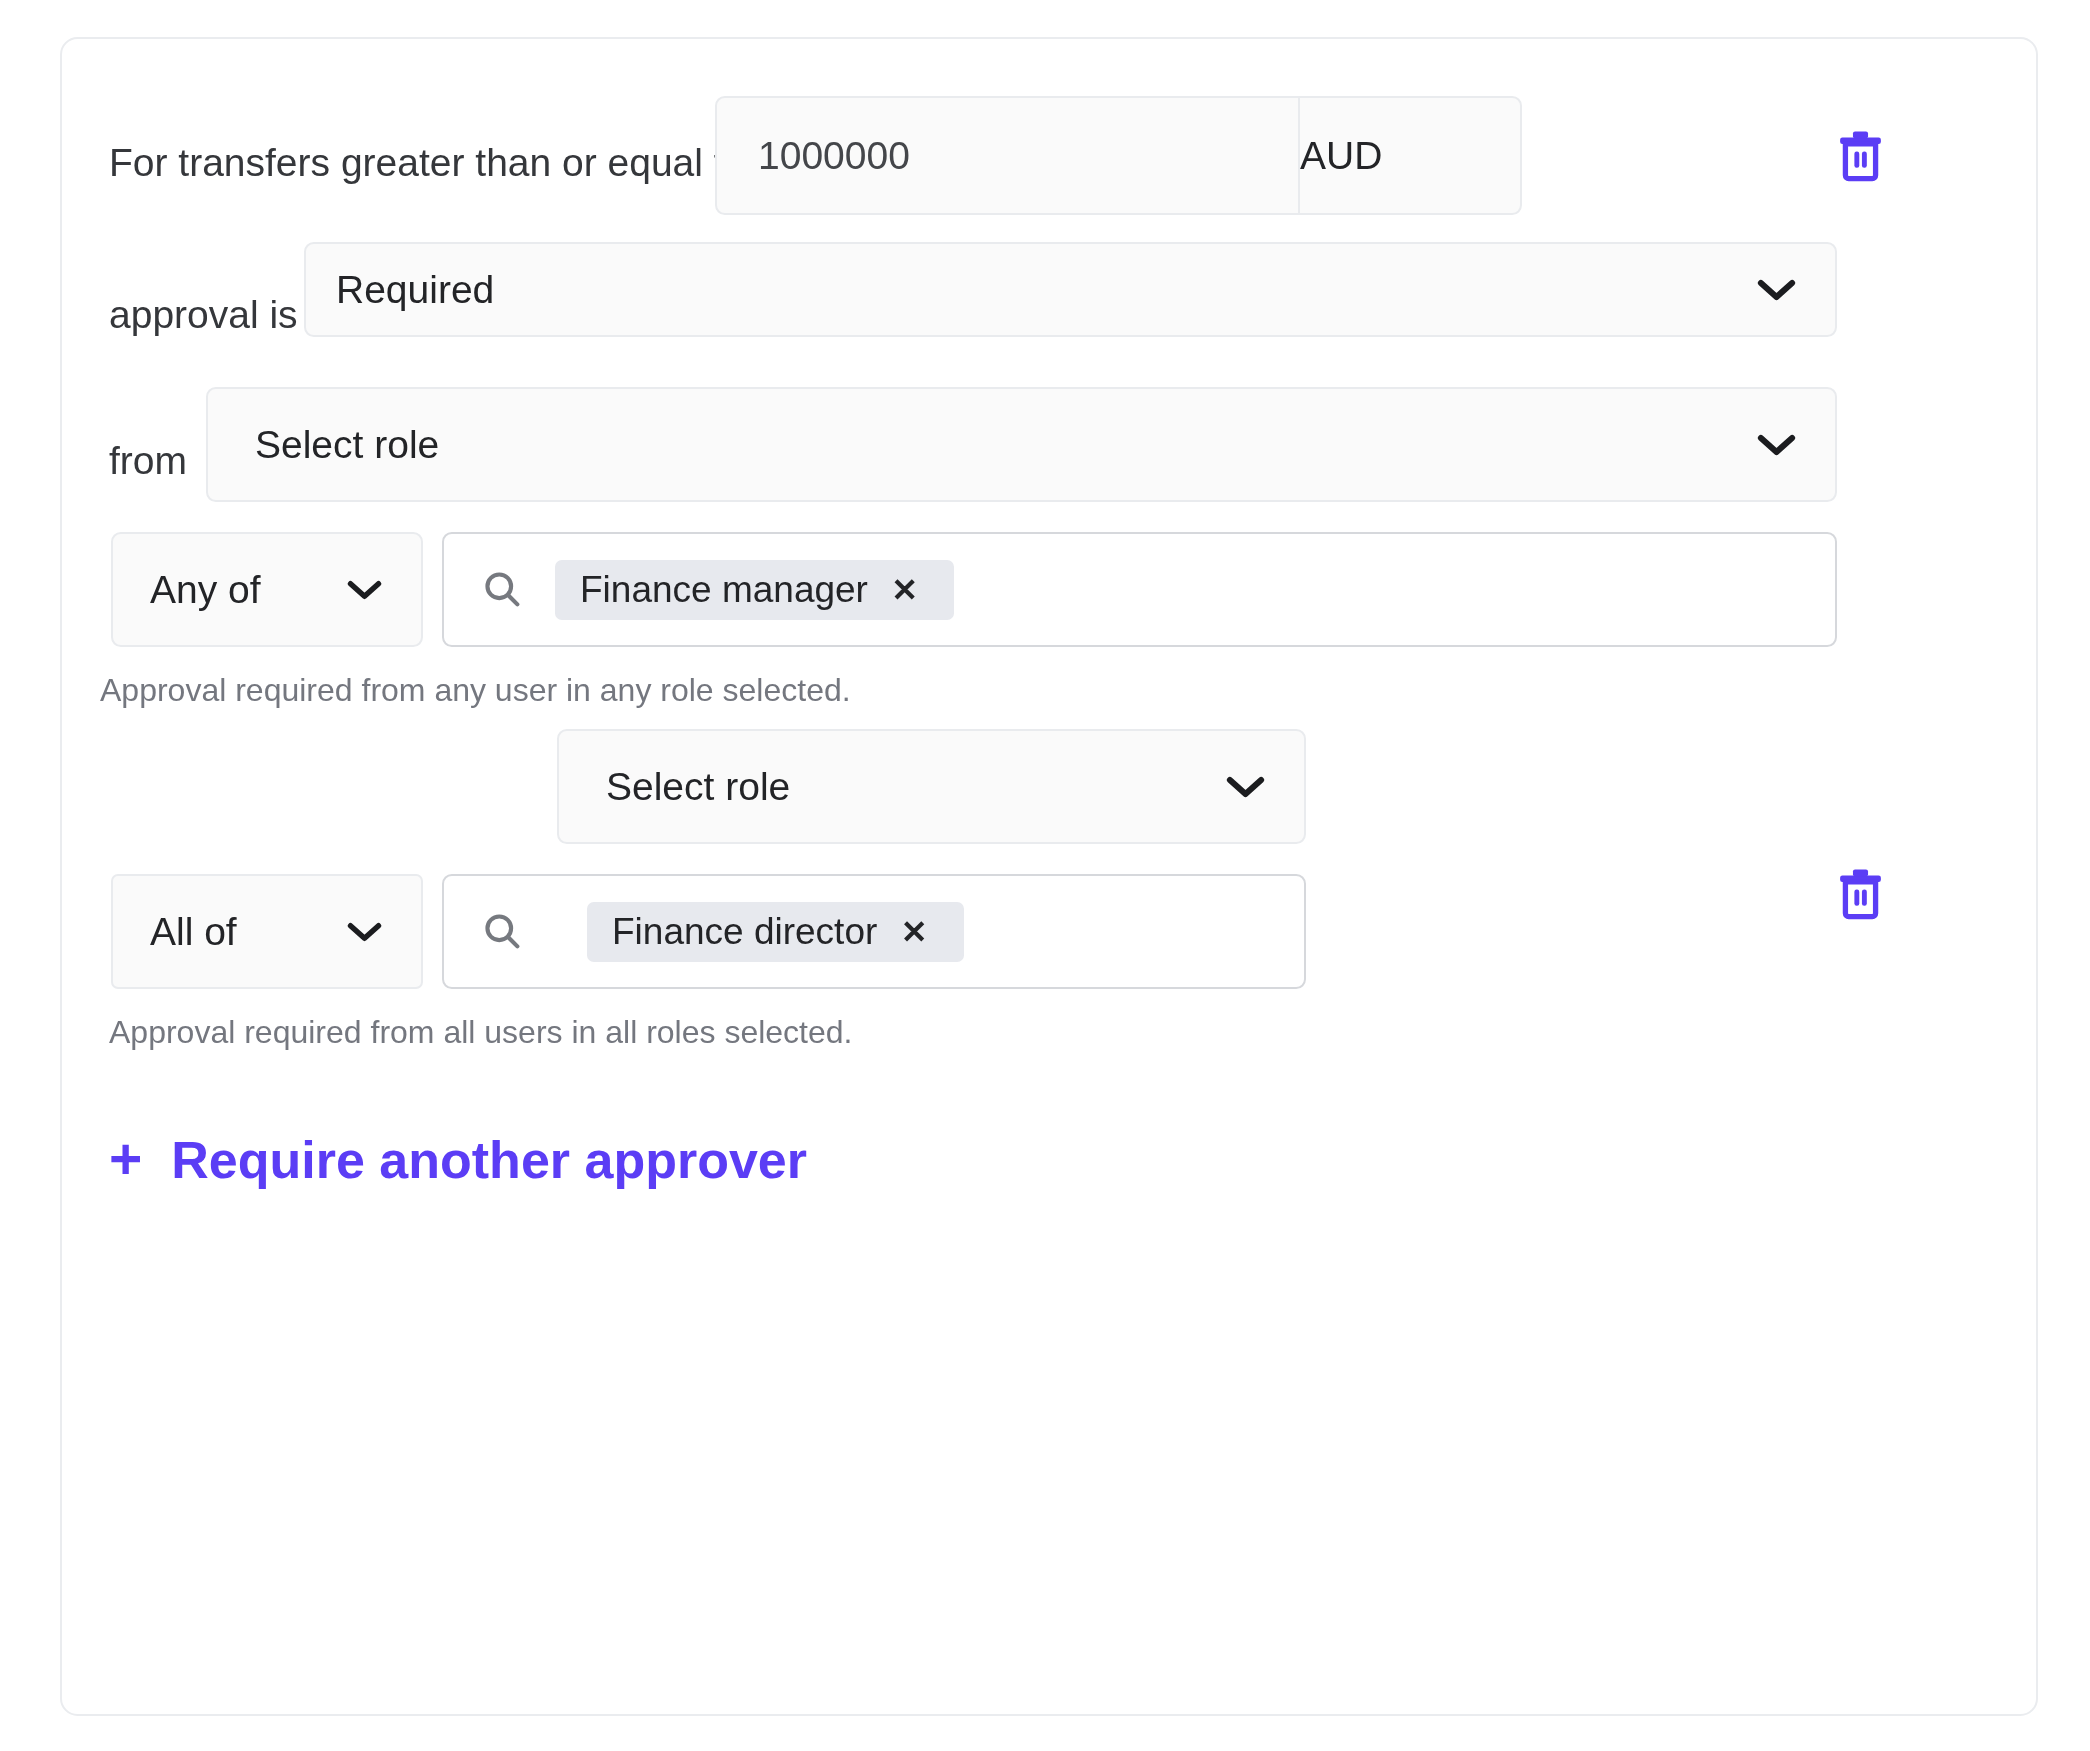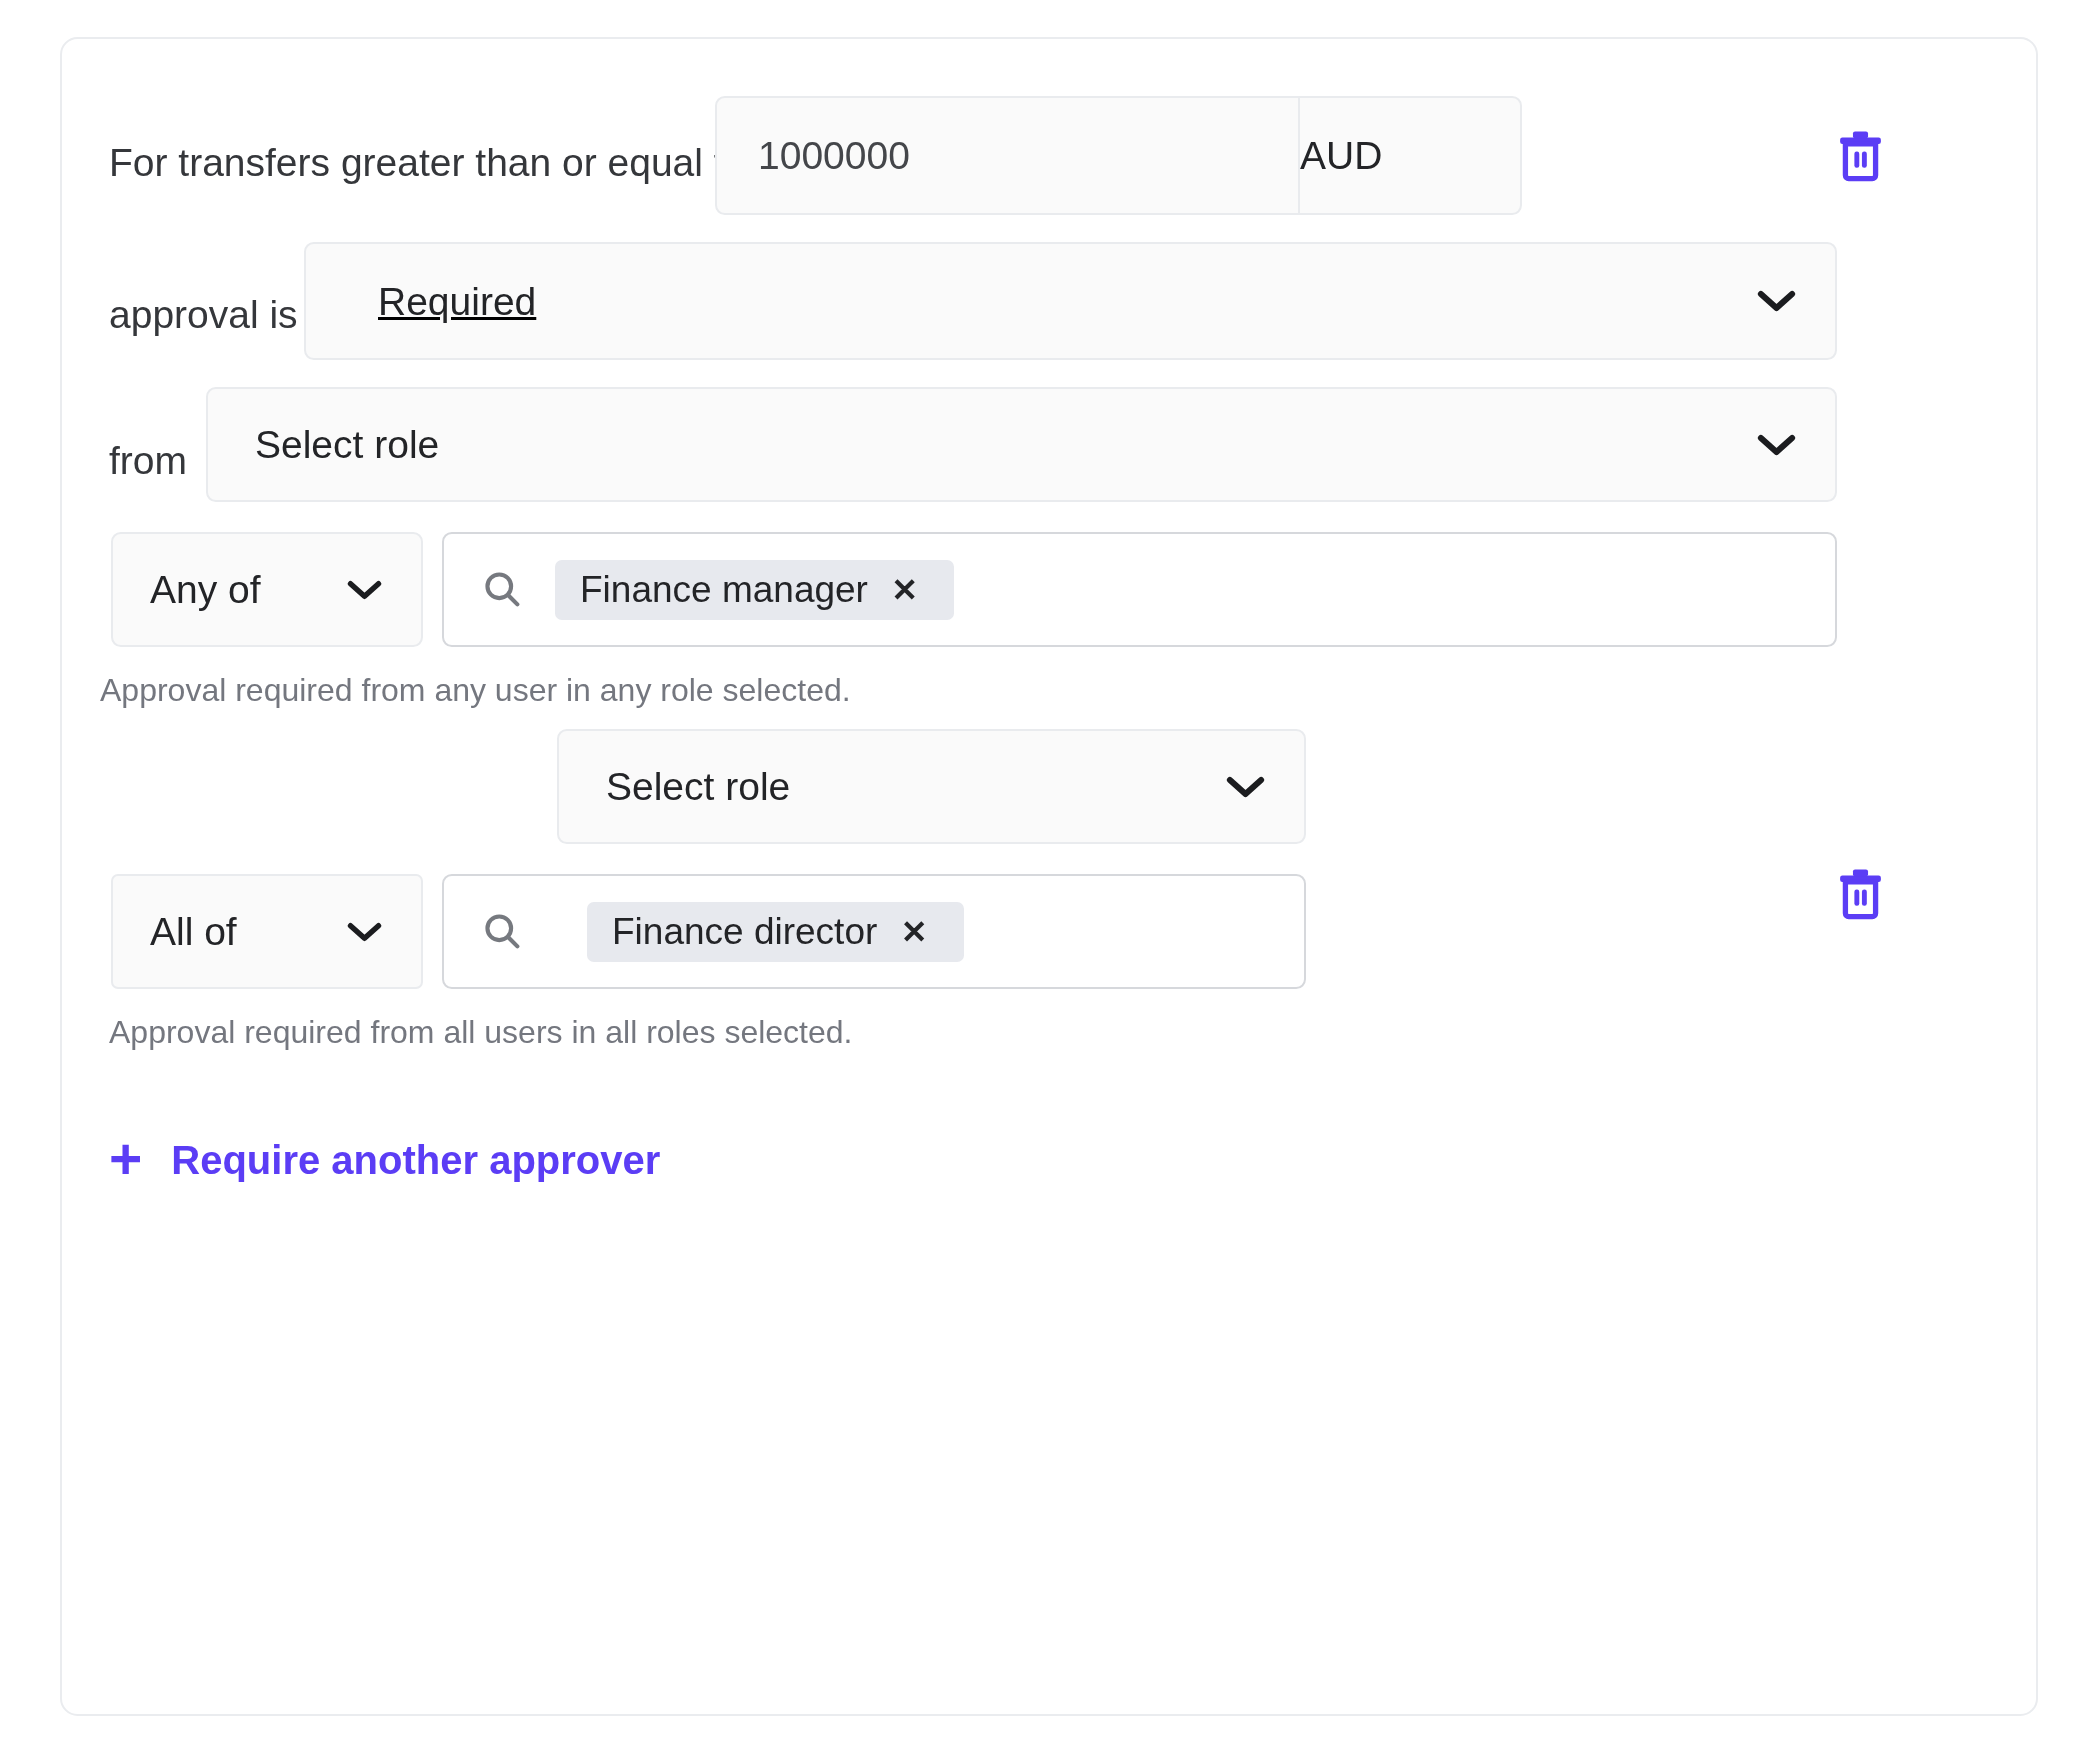--- a/index.html
+++ b/index.html
@@ -85,23 +85,22 @@
     display: flex; align-items: center; justify-content: center;
   }
   .trash-1 { left: 1768px; top: 86px; }
   .trash-2 { left: 1768px; top: 824px; }
 
   
   .row2-label { position: absolute; left: 47px; top: 256px; }
   .dd-required {
     position: absolute;
     left: 242px; top: 203px;
-    width: 1533px; height: 118px;
-    padding-left: 72px;
-    text-decoration: underline;
+    width: 1533px; height: 95px;
+    padding-left: 30px;
   }
 
   
   .row3-label { position: absolute; left: 47px; top: 402px; }
   .dd-from {
     position: absolute;
     left: 144px; top: 348px;
     width: 1631px; height: 115px;
     padding-left: 47px;
   }
@@ -189,21 +188,21 @@
     display: flex;
     align-items: center;
     gap: 29px;
   }
   .add-plus {
     font-size: 57px;
     font-weight: 600;
     line-height: 1;
   }
   .add-label {
-    font-size: 40px;
+    font-size: 52px;
     font-weight: bold;
     line-height: 1;
   }
 </style>
 </head>
 <body>
 
 <div class="card">
 
   <div class="label row-amount-label">For transfers greater than or equal to</div>

